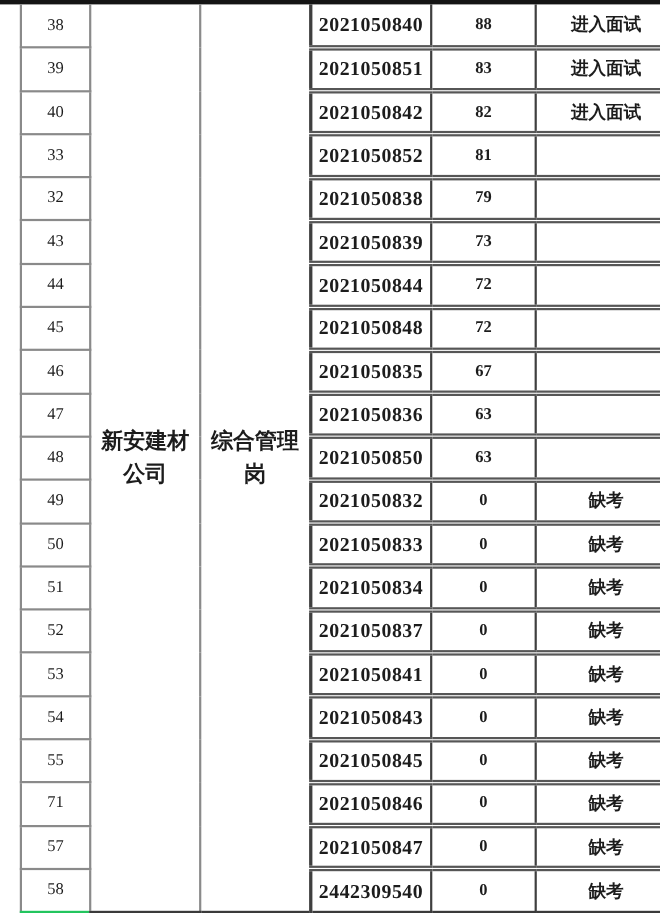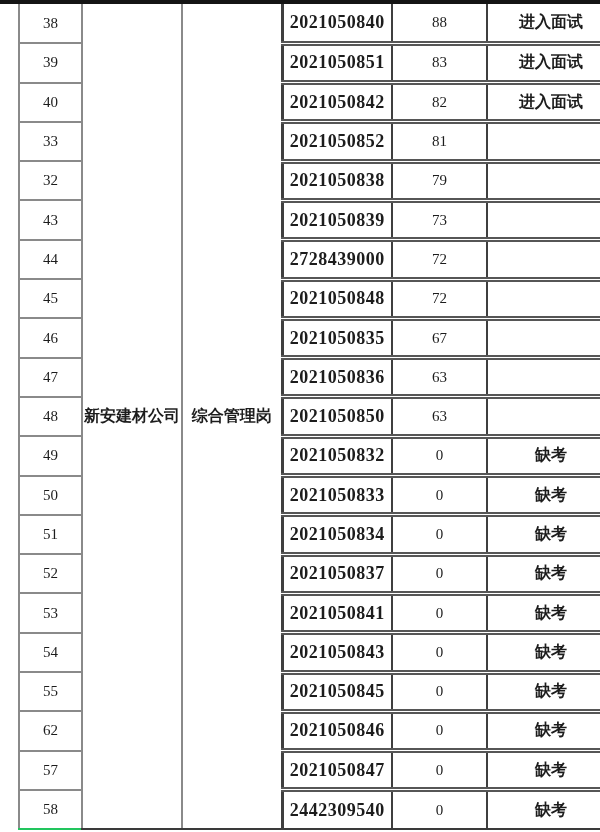--- a/index.html
+++ b/index.html
@@ -42,37 +42,37 @@
     border-bottom: 2px solid #8a8a8a;
     font-size: 15px;
     color: #2e2e2e;
   }
   tr:last-child td.c-no { border-bottom: 2px solid #22c55e; }
   
   td.c-company, td.c-position {
     border-right: 2px solid #8a8a8a;
     border-bottom: 2px solid #3a3a3a;
     font-weight: bold;
-    font-size: 16px;
+    font-size: 20px;
     line-height: 1.5;
   }
   td.c-company { padding: 0 14px; }
   
   td.c-id, td.c-score, td.c-status {
     border-left: 2px solid #3f3f3f;
     border-right: 2px solid #3f3f3f;
     border-bottom: 5px double #565656;
   }
   td.c-id {
     border-left-width: 3px;
     font-weight: bold;
     font-size: 18px;
     letter-spacing: 0.5px;
   }
-  td.c-score { font-size: 15px; color: #2e2e2e; }
+  td.c-score { font-size: 15px; color: #2e2e2e; font-weight: bold; }
   td.c-status { font-weight: bold; font-size: 16px; }
   tr:last-child td.c-id,
   tr:last-child td.c-score,
   tr:last-child td.c-status { border-bottom: 2px solid #3a3a3a; }
 </style>
 </head>
 <body>
 
 <div class="page">
   <div class="top-rule"></div>
@@ -119,21 +119,21 @@
           <td class="c-status"></td>
         </tr>
         <tr>
           <td class="c-no">43</td>
           <td class="c-id">2021050839</td>
           <td class="c-score">73</td>
           <td class="c-status"></td>
         </tr>
         <tr>
           <td class="c-no">44</td>
-          <td class="c-id">2728439000</td>
+          <td class="c-id">2021050844</td>
           <td class="c-score">72</td>
           <td class="c-status"></td>
         </tr>
         <tr>
           <td class="c-no">45</td>
           <td class="c-id">2021050848</td>
           <td class="c-score">72</td>
           <td class="c-status"></td>
         </tr>
         <tr>
@@ -190,21 +190,21 @@
           <td class="c-score">0</td>
           <td class="c-status">缺考</td>
         </tr>
         <tr>
           <td class="c-no">55</td>
           <td class="c-id">2021050845</td>
           <td class="c-score">0</td>
           <td class="c-status">缺考</td>
         </tr>
         <tr>
-          <td class="c-no">62</td>
+          <td class="c-no">71</td>
           <td class="c-id">2021050846</td>
           <td class="c-score">0</td>
           <td class="c-status">缺考</td>
         </tr>
         <tr>
           <td class="c-no">57</td>
           <td class="c-id">2021050847</td>
           <td class="c-score">0</td>
           <td class="c-status">缺考</td>
         </tr>

